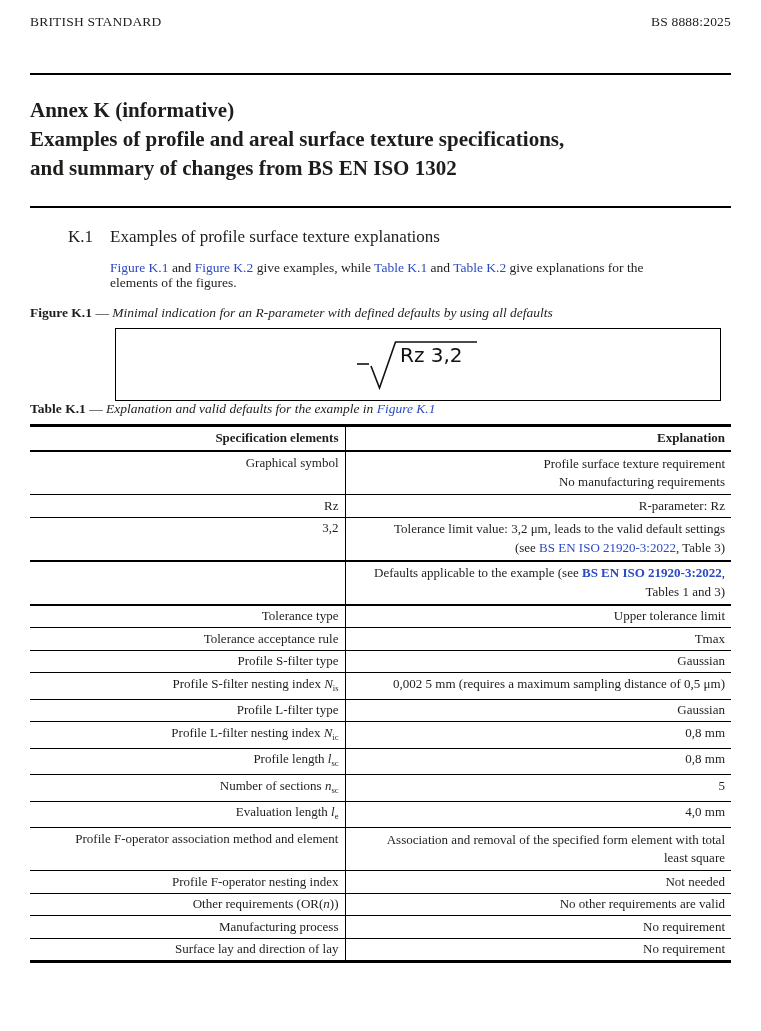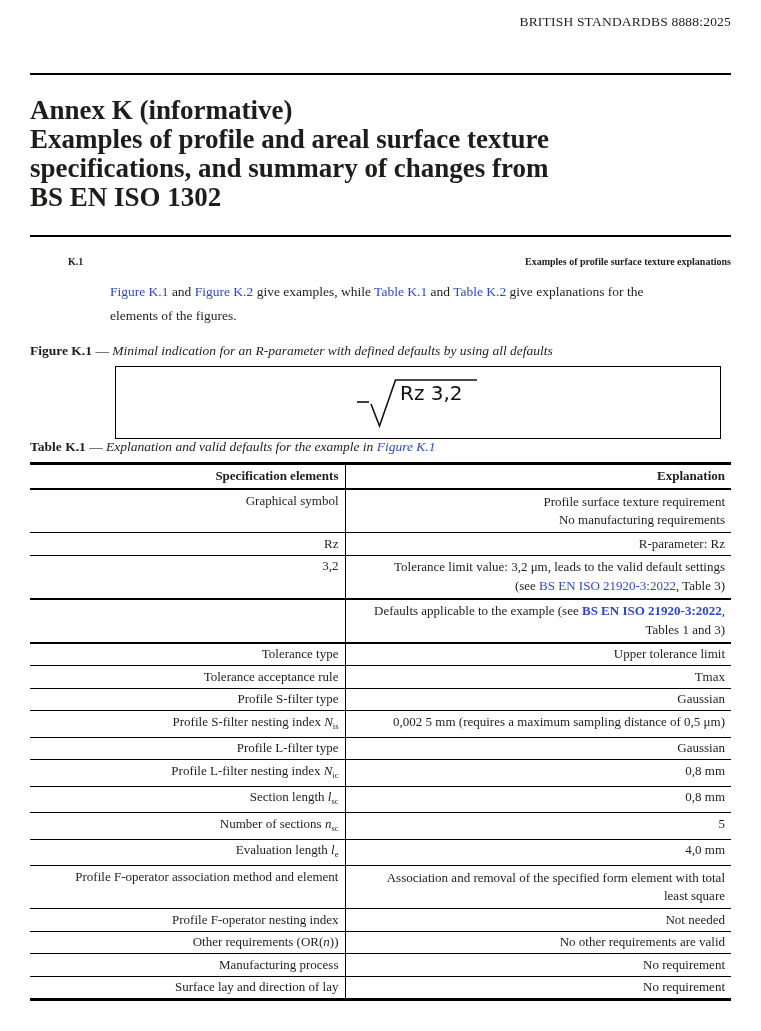--- a/index.html
+++ b/index.html
@@ -6,34 +6,34 @@
   html, body { background: #ffffff; }
   body {
     width: 761px; height: 1031px;
     font-family: "Liberation Serif", "DejaVu Serif", serif;
     color: #1d1d1b;
     overflow: hidden;
   }
   .page { padding: 14px 30px 0 30px; position: relative; }
 
   
-  .run-head { display: flex; justify-content: flex-end; font-size: 13.5px; letter-spacing: 0.2px; }
+  .run-head { display: flex; justify-content: space-between; font-size: 13.5px; letter-spacing: 0.2px; }
 
   .rule { border: none; background: #000; width: 100%; }
   .rule-1 { height: 2px; margin-top: 43px; }
   .rule-2 { height: 1.5px; margin-top: 23px; }
 
   
-  .annex-title { margin-top: 21px; font-size: 27px; line-height: 29px; font-weight: bold; max-width: 540px; font-family: Liberation Serif, serif; }
-
-  
-  .sec-heading { margin-top: 19px; font-size: 10px; font-weight: bold; display: flex; justify-content: space-between; }
+  .annex-title { margin-top: 21px; font-size: 21px; line-height: 29px; font-weight: bold; max-width: 540px; font-family: Liberation Serif, serif; }
+
+  
+  .sec-heading { margin-top: 19px; font-size: 17px; font-weight: normal; display: flex; }
   .sec-num { margin-left: 38px; width: 42px; flex: none; }
 
-  .body-par { margin-top: 13px; margin-left: 80px; font-size: 13.5px; line-height: 24px; max-width: 578px; }
+  .body-par { margin-top: 13px; margin-left: 80px; font-size: 13.5px; line-height: 15px; max-width: 578px; }
 
   
   .caption { font-size: 13.5px; }
   .fig-caption { margin-top: 15px; }
   .tbl-caption { }
   .cap-label { font-weight: bold; }
   .cap-italic { font-style: italic; }
 
   
   .figure-box {
@@ -186,21 +186,21 @@
             <div class="cell-line"><span>Gaussian</span></div>
           </td>
         </tr>
         <tr>
           <td><span>Profile L-filter nesting index </span><span class="seg-var">N</span><span class="seg-sub">ic</span></td>
           <td>
             <div class="cell-line"><span>0,8 mm</span></div>
           </td>
         </tr>
         <tr>
-          <td><span>Section length </span><span class="seg-var">l</span><span class="seg-sub">sc</span></td>
+          <td><span>Profile length </span><span class="seg-var">l</span><span class="seg-sub">sc</span></td>
           <td>
             <div class="cell-line"><span>0,8 mm</span></div>
           </td>
         </tr>
         <tr>
           <td><span>Number of sections </span><span class="seg-var">n</span><span class="seg-sub">sc</span></td>
           <td>
             <div class="cell-line"><span>5</span></div>
           </td>
         </tr>

